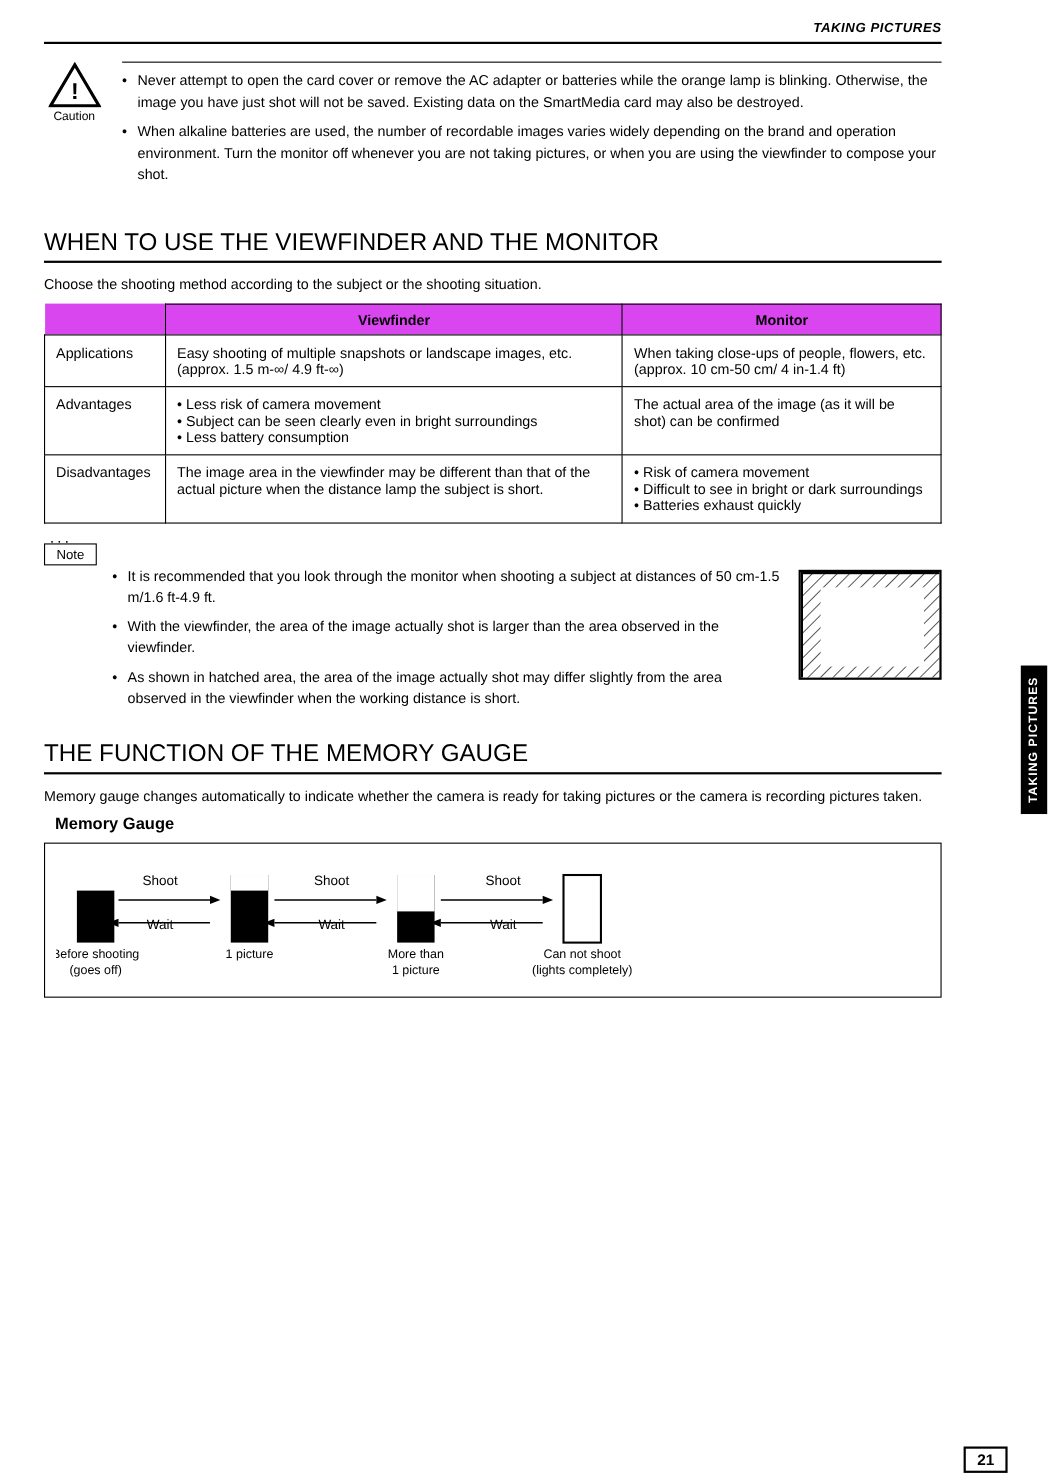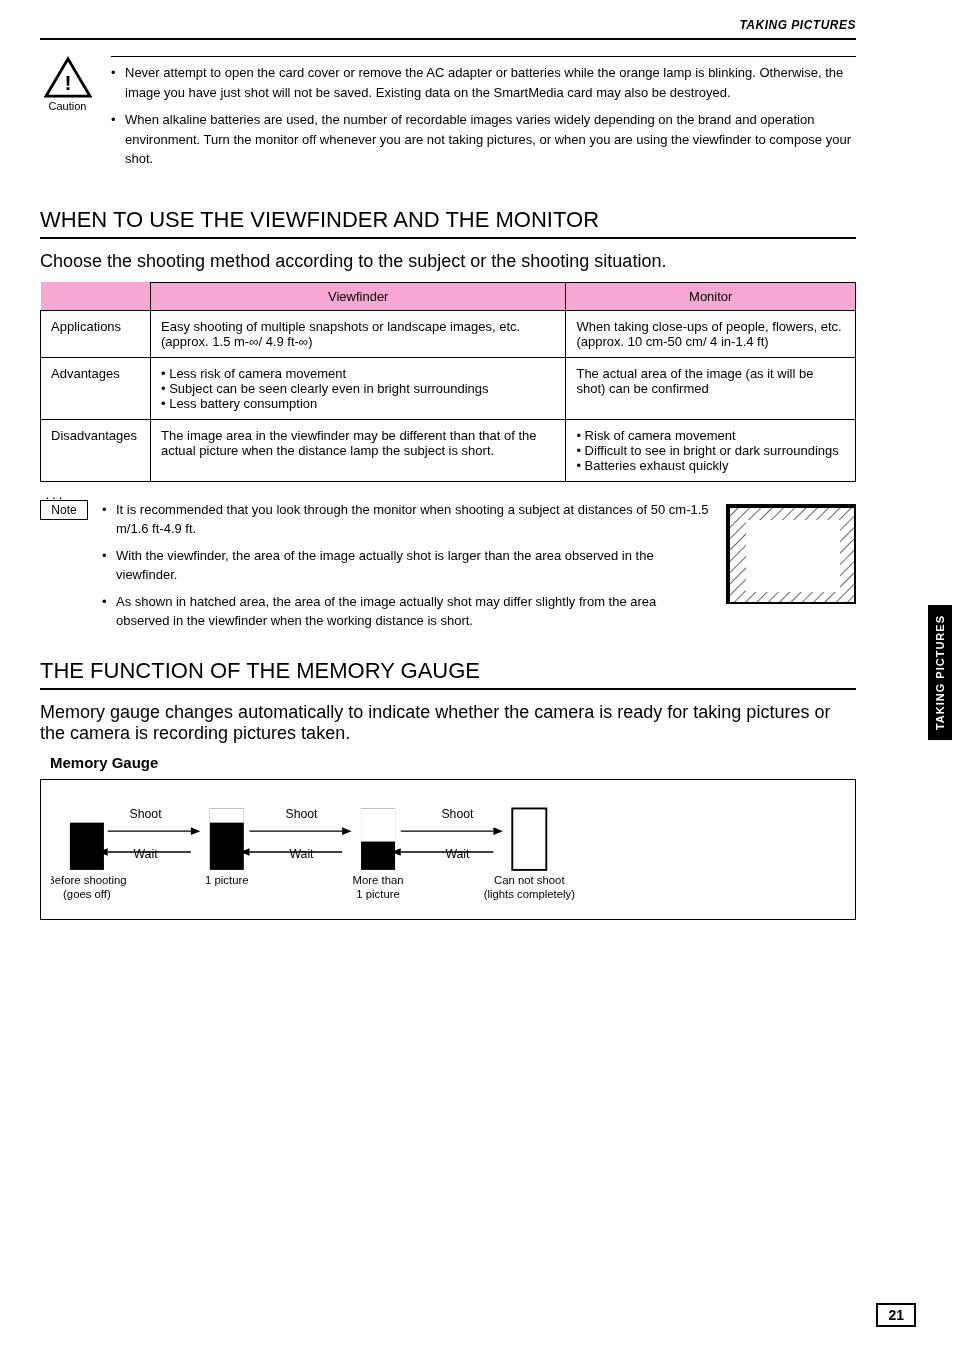--- a/index.html
+++ b/index.html
@@ -119,38 +119,38 @@
       font-size: 22px;
       font-weight: normal;
       border-bottom: 2.5px solid #000;
       padding-bottom: 4px;
       margin-bottom: 12px;
       margin-top: 8px;
       text-transform: uppercase;
     }
 
     .section-subtext {
-      font-size: 18px;
+      font-size: 13px;
       margin-bottom: 10px;
     }
 
     
     .comparison-table {
       width: 100%;
       border-collapse: collapse;
       margin-bottom: 18px;
       font-size: 13px;
     }
 
     .comparison-table th {
       border: 1.5px solid #000;
       padding: 6px 10px;
       text-align: center;
-      font-weight: normal;
-      background: #f9a8d4;
+      font-weight: bold;
+      background: #d946ef;
     }
 
     .comparison-table td {
       border: 1.5px solid #000;
       padding: 8px 10px;
       vertical-align: top;
     }
 
     .comparison-table td.row-label {
       font-weight: normal;
@@ -186,20 +186,21 @@
 
     .note-content {
       flex: 1;
       font-size: 13px;
       line-height: 1.5;
     }
 
     .note-content-inner {
       display: flex;
       align-items: flex-start;
+      margin-top: 20px;
     }
 
     .note-text-col {
       flex: 1;
     }
 
     .note-content ul {
       list-style: none;
       padding: 0;
     }
@@ -247,21 +248,21 @@
     }
 
     .gauge-diagram-container {
       border: 1.5px solid #000;
       padding: 16px 10px 10px 10px;
     }
 
     
     .page-number {
       position: absolute;
-      bottom: 18px;
+      bottom: 6px;
       right: 38px;
       font-size: 14px;
       font-weight: bold;
       border: 2px solid #000;
       padding: 2px 10px;
     }
   </style>
 </head>
 <body>
 

